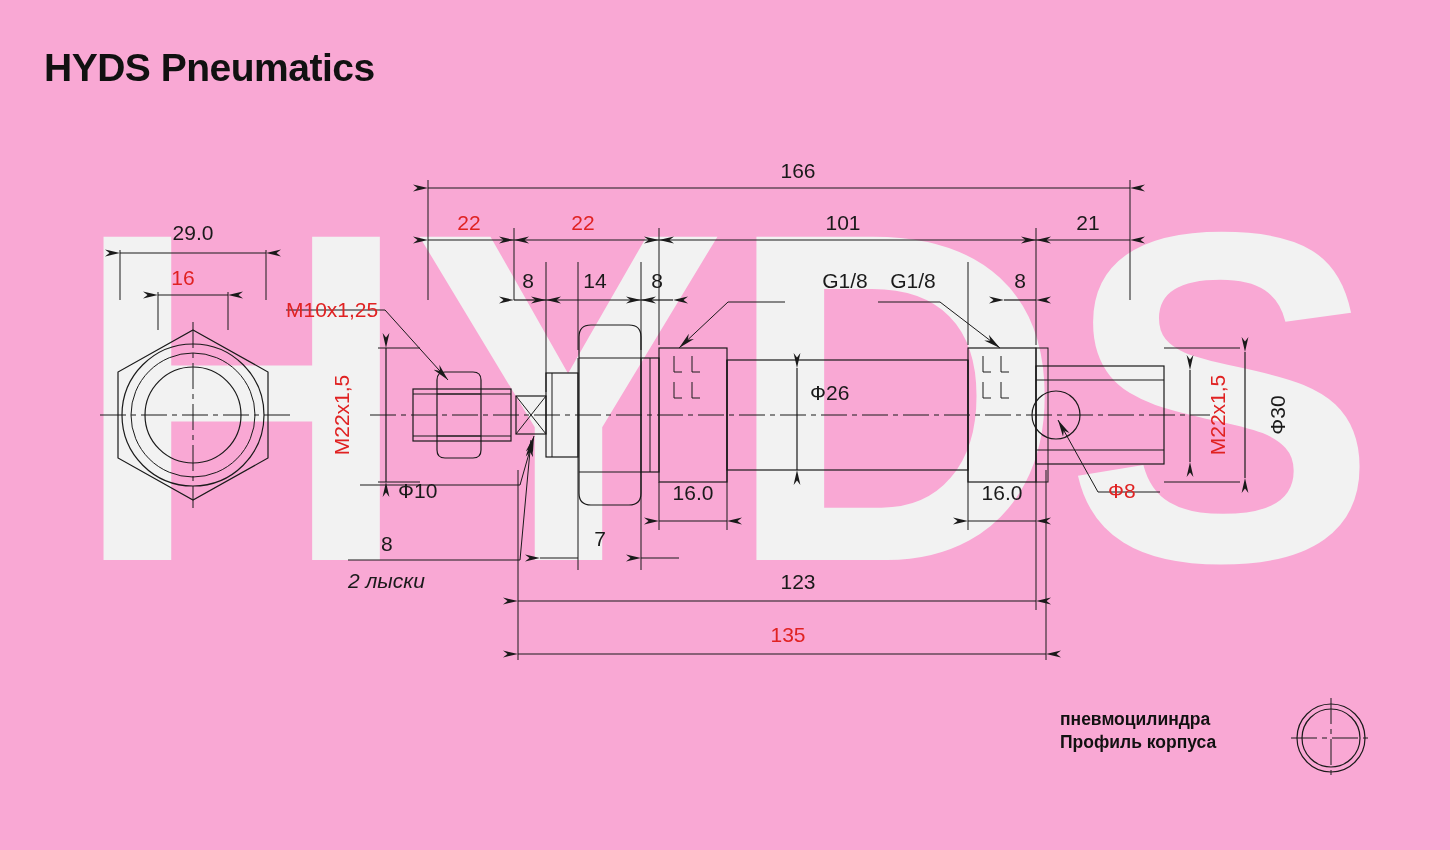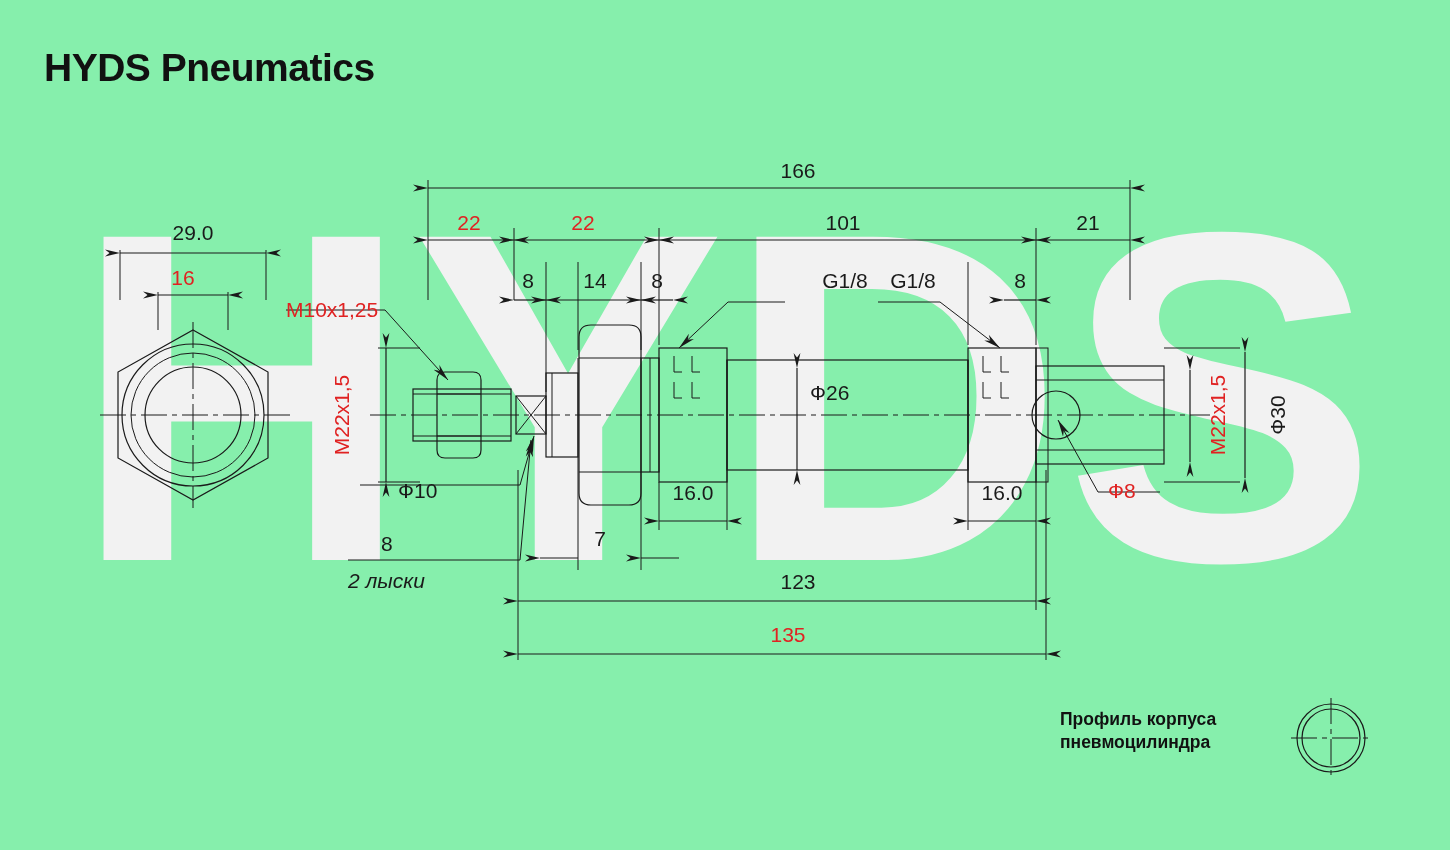--- a/index.html
+++ b/index.html
@@ -13,21 +13,21 @@
     height: 850px;
     position: relative;
     overflow: hidden;
     font-family: "Liberation Sans", sans-serif;
   }
   #root {
     position: absolute;
     left: 0; top: 0;
     width: 1450px;
     height: 850px;
-    background: #86efac;
+    background: #f9a8d4;
   }
   .brand-title {
     position: absolute;
     left: 44px;
     top: 46px;
     font-family: "Liberation Sans", sans-serif;
     font-weight: bold;
     font-size: 39px;
     letter-spacing: -0.5px;
     color: #111111;
@@ -80,22 +80,22 @@
   .wm { fill: #f2f2f2; }
 </style>
 </head>
 <body>
 
 <div id="root">
 
   <div class="brand-title">HYDS Pneumatics</div>
 
   <div class="profile-caption">
+    <div>пневмоцилиндра</div>
     <div>Профиль корпуса</div>
-    <div>пневмоцилиндра</div>
   </div>
 
   <svg class="drawing" viewBox="0 0 1450 850" xmlns="http://www.w3.org/2000/svg">
     <defs>
       <marker id="arrL" markerWidth="16" markerHeight="8" refX="15" refY="4" orient="auto" markerUnits="userSpaceOnUse">
         <path d="M15,4 L0,0.6 L4.5,4 L0,7.4 Z" fill="#1a1a1a"></path>
       </marker>
       <marker id="arrR" markerWidth="16" markerHeight="8" refX="1" refY="4" orient="auto" markerUnits="userSpaceOnUse">
         <path d="M1,4 L16,0.6 L11.5,4 L16,7.4 Z" fill="#1a1a1a"></path>
       </marker>

